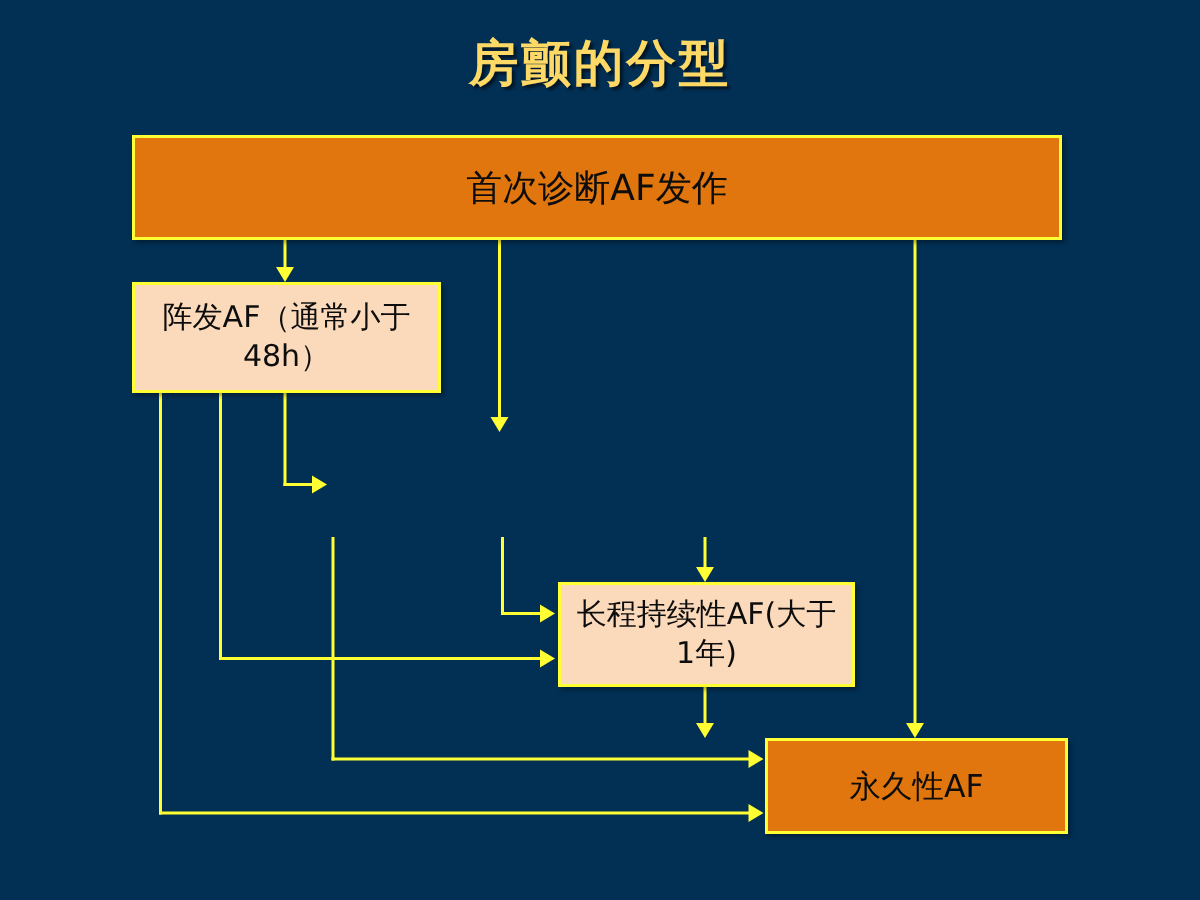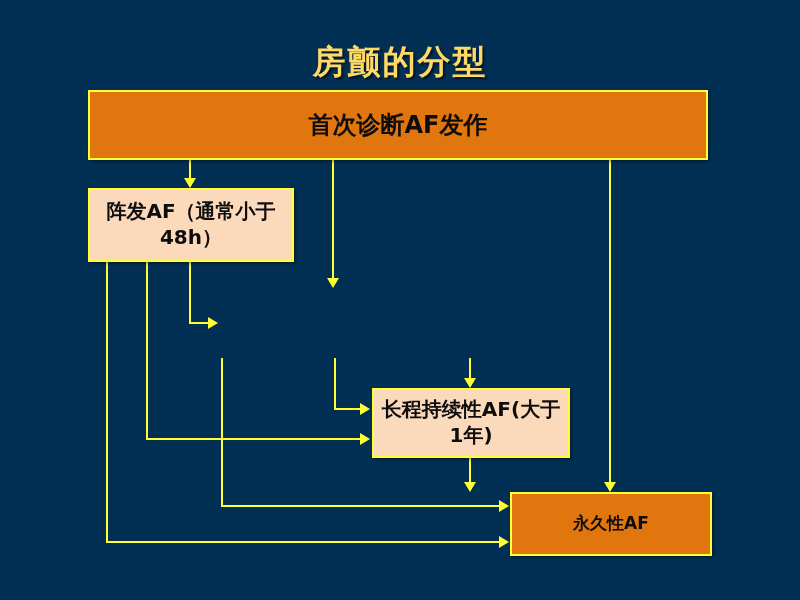--- a/index.html
+++ b/index.html
@@ -24,44 +24,43 @@
     position: absolute;
     left: 0;
     top: 20px;
     width: 800px;
     text-align: center;
     color: #ffd966;
     font-size: 33px;
     font-weight: bold;
     letter-spacing: 2px;
     text-shadow: 2px 2px 2px rgba(0,0,0,0.55);
-    margin-top: 20px;
   }
   .node {
     position: absolute;
     box-sizing: border-box;
     border: 2px solid #ffff33;
     display: flex;
     align-items: center;
     justify-content: center;
     text-align: center;
     color: #0d0d0d;
-    font-weight: bold;
+    font-weight: normal;
     line-height: 1.28;
     z-index: 3;
     box-shadow: 2px 2px 3px rgba(0,0,0,0.35);
   }
   .node.orange { background: #e0760d; }
   .node.peach  { background: #fbd9bb; }
 
   #node-first   { left: 88px;  top: 90px;  width: 620px; height: 70px;  font-size: 24px; }
   #node-parox   { left: 88px;  top: 188px; width: 206px; height: 74px;  font-size: 20px; padding: 16px 8px; }
   #node-persist { left: 220px; top: 288px; width: 220px; height: 70px;  font-size: 20px; padding: 0 6px; }
   #node-long    { left: 372px; top: 388px; width: 198px; height: 70px;  font-size: 20px; padding: 0 6px; }
-  #node-perm    { left: 510px; top: 492px; width: 202px; height: 64px;  font-size: 17px; }
+  #node-perm    { left: 510px; top: 492px; width: 202px; height: 64px;  font-size: 21px; }
 
   .node-text { display: block; width: 100%; }
 
   
   .ln {
     position: absolute;
     background: #ffff33;
     z-index: 1;
   }
   .ln.h { height: 2px; }

